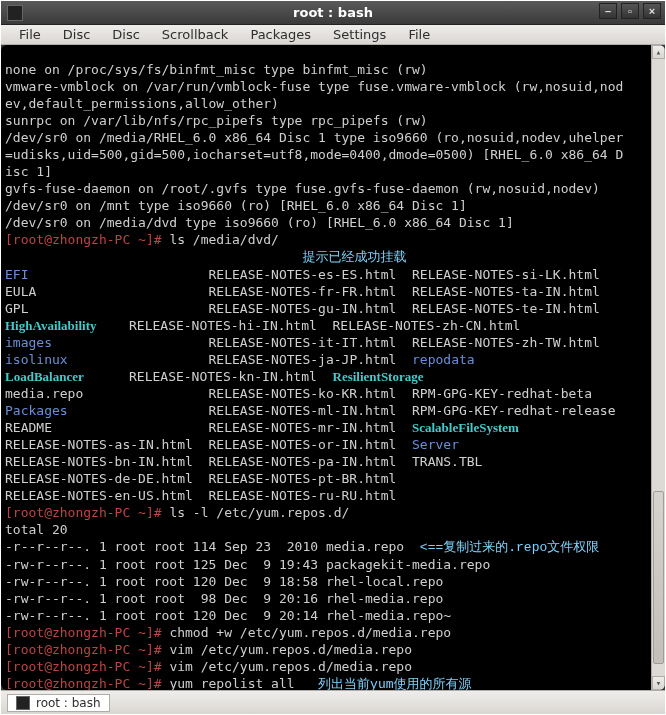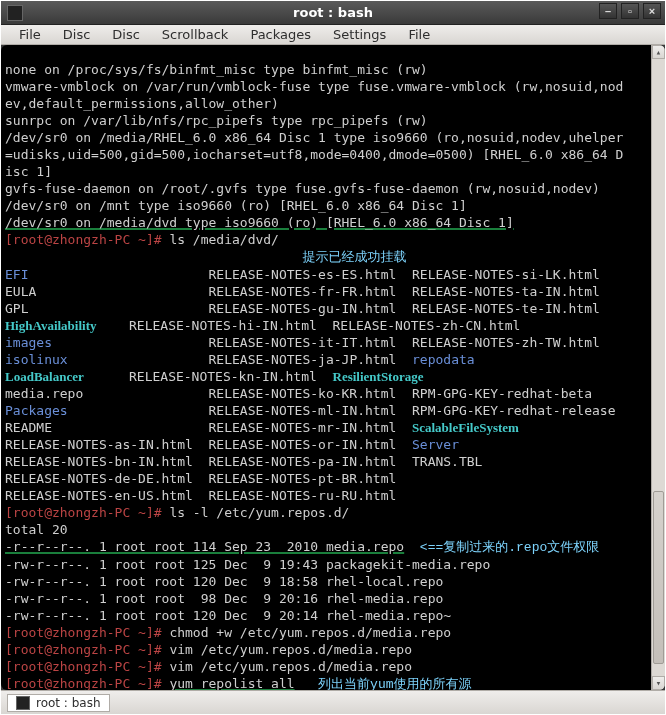--- a/index.html
+++ b/index.html
@@ -83,21 +83,21 @@
     white-space: pre;
     letter-spacing: 0px;
     position: relative;
     border-radius: 6px;
   }
   .terminal .line { white-space: pre; font-family: "DejaVu Sans Mono", monospace; }
   .prompt-br { color: #bb4444; }
   .dir { color: #6a8fd8; font-weight: normal; }
   .cyan { color: #45c9c9; font-weight: bold; font-family: Liberation Serif, serif; }
   .green-ann { color: #7dd3fc; font-family: Liberation Mono, monospace; }
-  .underline-green { text-decoration: underline; text-decoration-color: #1a7f3c; text-decoration-thickness: 2px; }
+  .underline-green { text-decoration-color: #1a7f3c; text-decoration-thickness: 2px; }
   .statusbar {
     height: 24px;
     background: linear-gradient(#efedeb,#d9d6d2);
     border-top: 1px solid #b0aca7;
     display: flex;
     align-items: center;
     padding: 0 6px;
     font-family: "DejaVu Sans", sans-serif;
     font-size: 12px;
     color: #2e2e2e;

